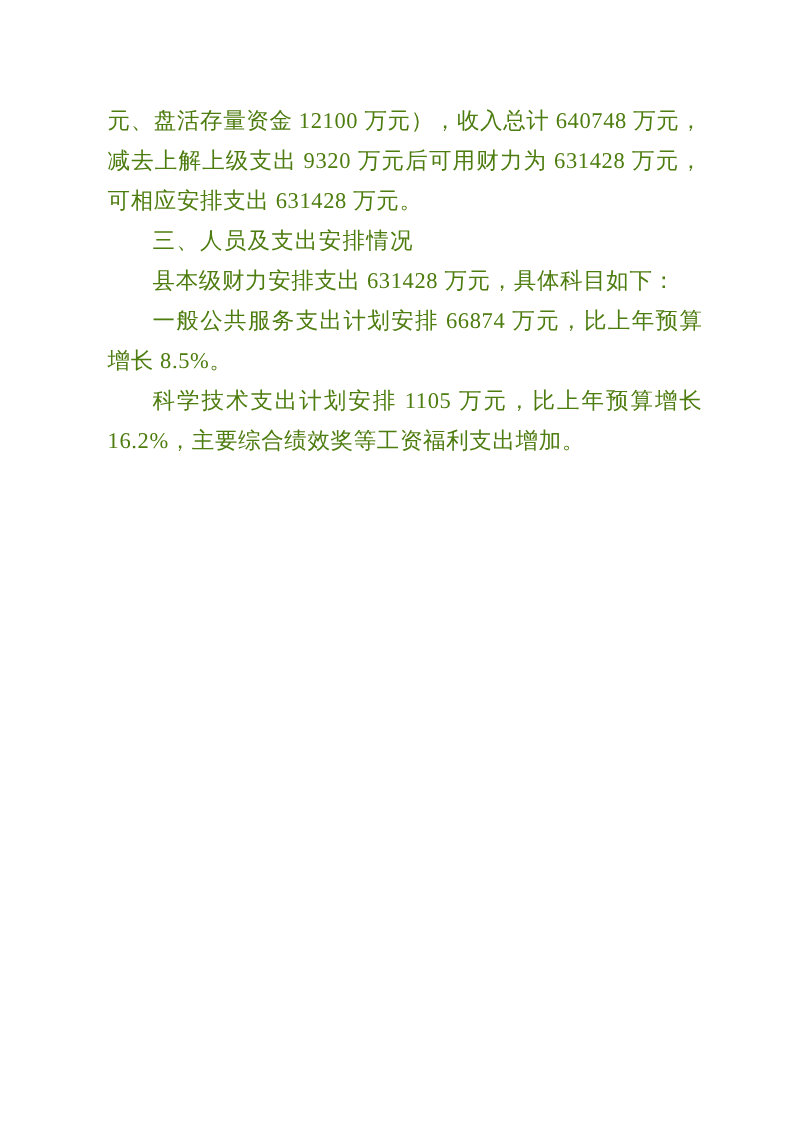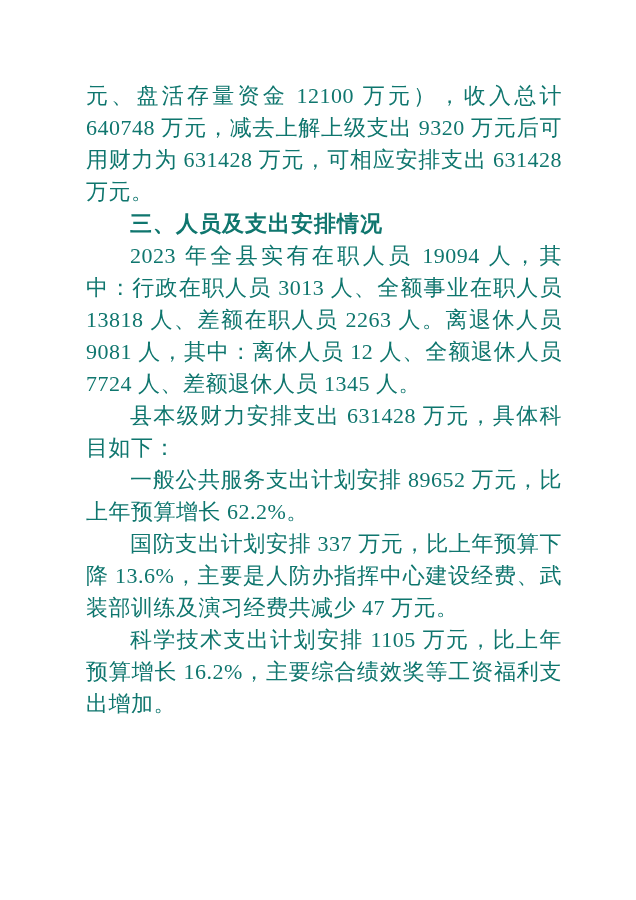--- a/index.html
+++ b/index.html
@@ -12,42 +12,40 @@
     width: 636px;
     height: 900px;
     background: #ffffff;
     box-sizing: border-box;
     padding: 80px 74px 0 86px;
     overflow: hidden;
   }
   .page p {
     margin: 0;
     font-family: "Liberation Serif", "DejaVu Serif", serif;
-    font-size: 22px;
+    font-size: 18px;
     line-height: 32px;
-    color: #0f766e;
+    color: #4d7c0f;
     text-align: justify;
     text-indent: 2em;
     letter-spacing: 0.5px;
   }
   .page p.continuation {
     text-indent: 0;
   }
   .page p.heading {
     font-family: "Liberation Sans", "DejaVu Sans", sans-serif;
-    font-weight: bold;
+    font-weight: normal;
     text-align: left;
     letter-spacing: 1px;
   }
 </style>
 </head>
 <body>
 
 <div class="page">
   <p class="continuation">元、盘活存量资金 12100 万元），收入总计 640748 万元，减去上解上级支出 9320 万元后可用财力为 631428 万元，可相应安排支出 631428 万元。</p>
   <p class="heading">三、人员及支出安排情况</p>
-  <p>2023 年全县实有在职人员 19094 人，其中：行政在职人员 3013 人、全额事业在职人员 13818 人、差额在职人员 2263 人。离退休人员 9081 人，其中：离休人员 12 人、全额退休人员 7724 人、差额退休人员 1345 人。</p>
   <p>县本级财力安排支出 631428 万元，具体科目如下：</p>
-  <p>一般公共服务支出计划安排 89652 万元，比上年预算增长 62.2%。</p>
-  <p>国防支出计划安排 337 万元，比上年预算下降 13.6%，主要是人防办指挥中心建设经费、武装部训练及演习经费共减少 47 万元。</p>
+  <p>一般公共服务支出计划安排 66874 万元，比上年预算增长 8.5%。</p>
   <p>科学技术支出计划安排 1105 万元，比上年预算增长 16.2%，主要综合绩效奖等工资福利支出增加。</p>
 
 </div>
 
 </body></html>

